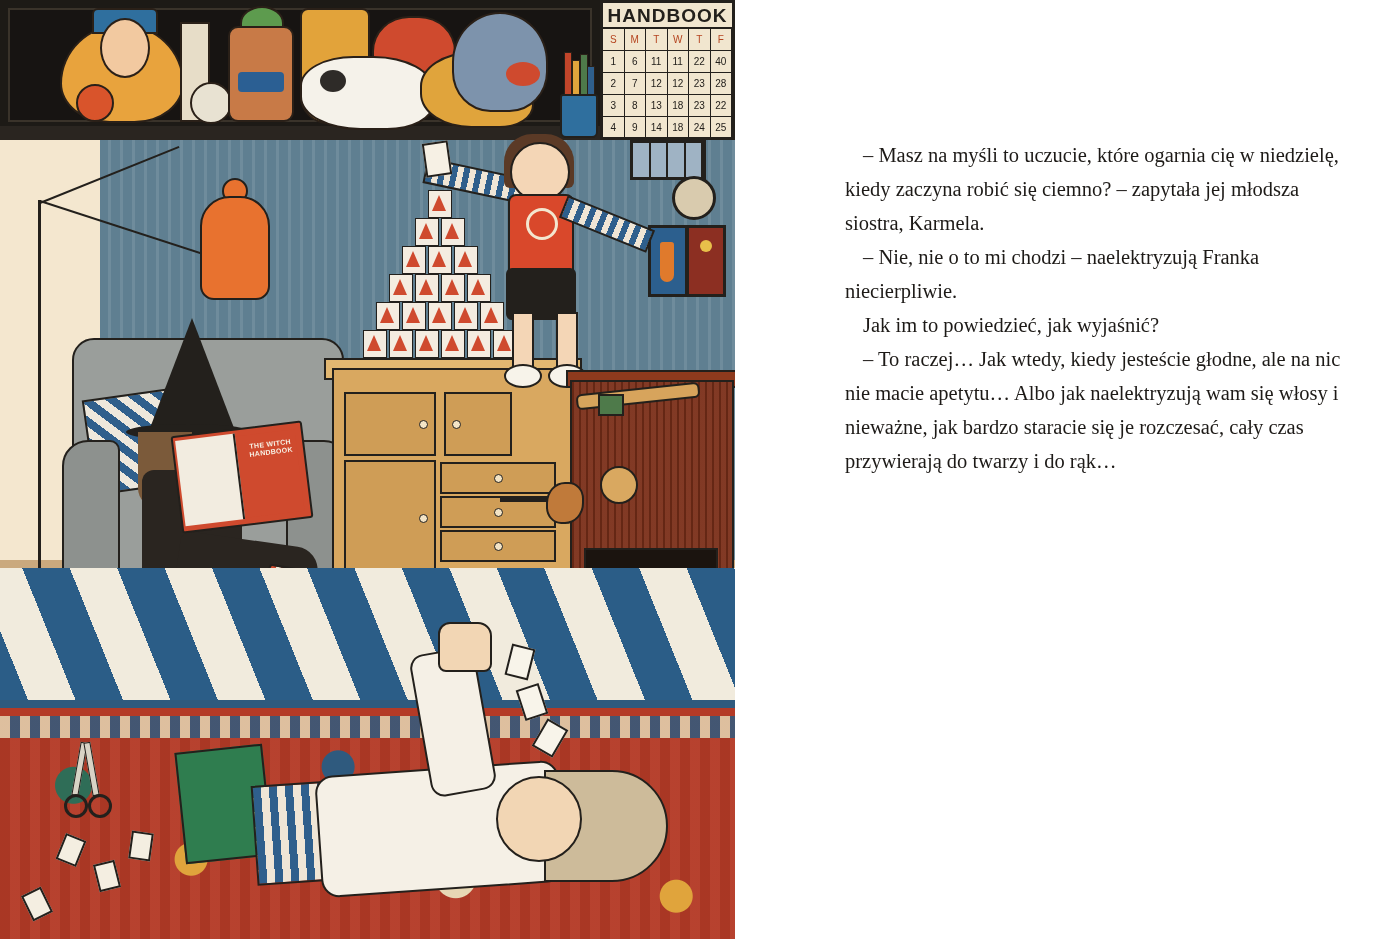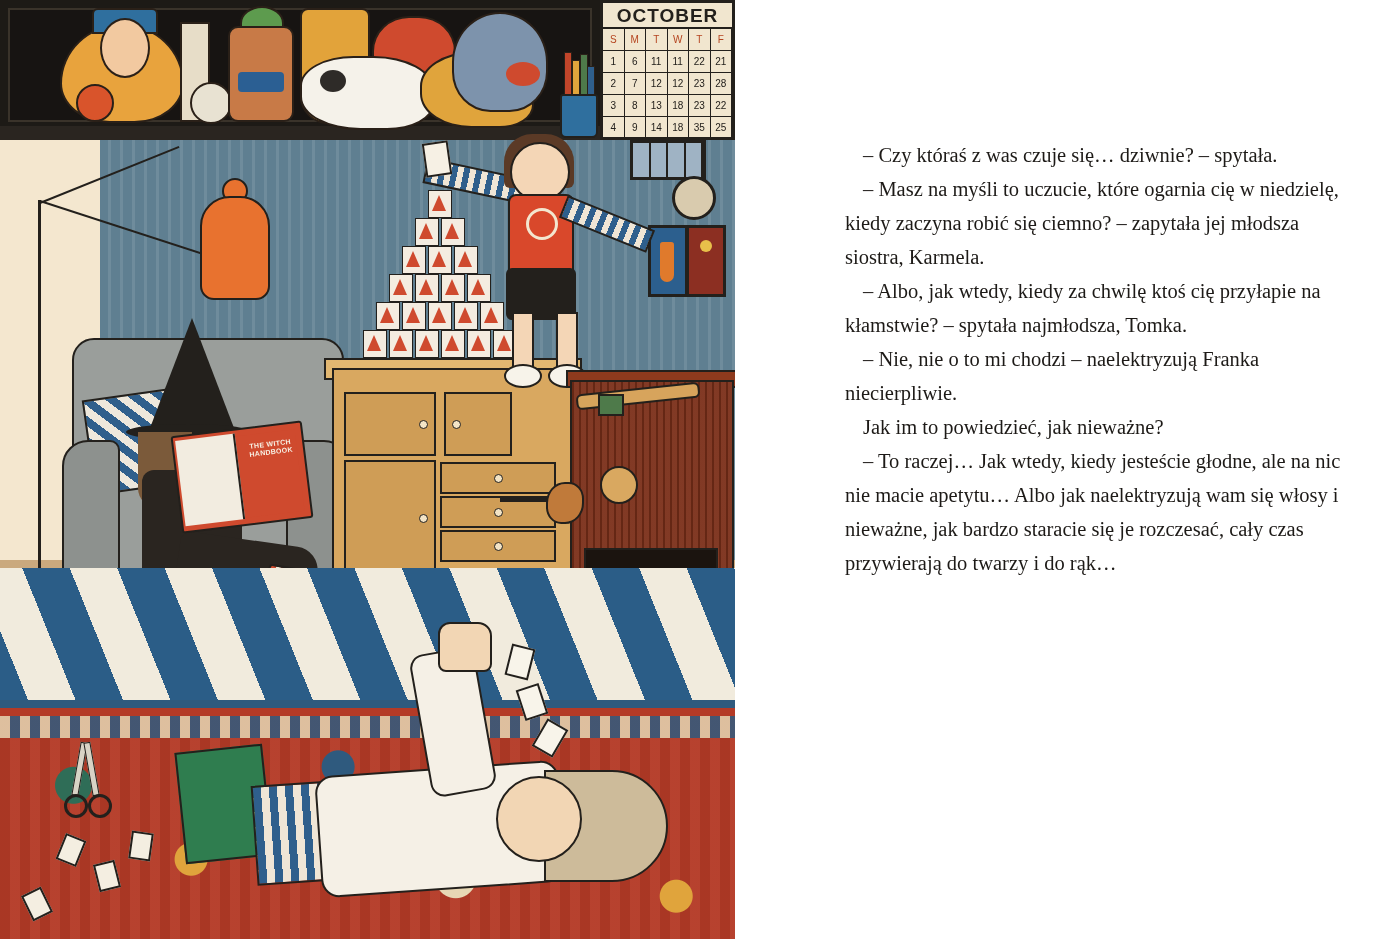--- a/index.html
+++ b/index.html
@@ -688,51 +688,51 @@
 
     <div class="pencils">
       <div class="pencil" style="left:4px;height:84px;background:#c2452a;"></div>
       <div class="pencil" style="left:12px;height:76px;background:#e0a43c;"></div>
       <div class="pencil" style="left:20px;height:82px;background:#4e7a4a;"></div>
       <div class="pencil" style="left:27px;height:70px;background:#2f5f8c;"></div>
       <div class="cup"></div>
     </div>
 
     <div class="calendar">
-      <div class="cal-title">OCTOBER</div>
+      <div class="cal-title">HANDBOOK</div>
       <div class="cal-grid">
         <div class="cal-cell">S</div>
         <div class="cal-cell">M</div>
         <div class="cal-cell">T</div>
         <div class="cal-cell">W</div>
         <div class="cal-cell">T</div>
         <div class="cal-cell">F</div>
         <div class="cal-cell num">1</div>
         <div class="cal-cell num">6</div>
         <div class="cal-cell num">11</div>
         <div class="cal-cell num">11</div>
         <div class="cal-cell num">22</div>
-        <div class="cal-cell num">21</div>
+        <div class="cal-cell num">40</div>
         <div class="cal-cell num">2</div>
         <div class="cal-cell num">7</div>
         <div class="cal-cell num">12</div>
         <div class="cal-cell num">12</div>
         <div class="cal-cell num">23</div>
         <div class="cal-cell num">28</div>
         <div class="cal-cell num">3</div>
         <div class="cal-cell num">8</div>
         <div class="cal-cell num">13</div>
         <div class="cal-cell num">18</div>
         <div class="cal-cell num">23</div>
         <div class="cal-cell num">22</div>
         <div class="cal-cell num">4</div>
         <div class="cal-cell num">9</div>
         <div class="cal-cell num">14</div>
         <div class="cal-cell num">18</div>
-        <div class="cal-cell num">35</div>
+        <div class="cal-cell num">24</div>
         <div class="cal-cell num">25</div>
         <div class="cal-cell num">5</div>
         <div class="cal-cell num">10</div>
         <div class="cal-cell num">15</div>
         <div class="cal-cell num">20</div>
         <div class="cal-cell num">25</div>
         <div class="cal-cell num">30</div>
       </div>
     </div>
 
@@ -882,23 +882,21 @@
     <div class="lg-head"></div>
     <div class="lg-arm"></div>
     <div class="lg-hand"></div>
     <div class="flycard fc1"></div>
     <div class="flycard fc2"></div>
     <div class="flycard fc3"></div>
   </div>
 
   <div class="textpage">
     <div class="body-text">
-      <p>– Czy któraś z was czuje się… dziwnie? – spytała.</p>
       <p>– Masz na myśli to uczucie, które ogarnia cię w niedzielę, kiedy zaczyna robić się ciemno? – zapytała jej młodsza siostra, Karmela.</p>
-      <p>– Albo, jak wtedy, kiedy za chwilę ktoś cię przyłapie na kłamstwie? – spytała najmłodsza, Tomka.</p>
       <p>– Nie, nie o to mi chodzi – naelektryzują Franka niecierpliwie.</p>
-      <p>Jak im to powiedzieć, jak nieważne?</p>
+      <p>Jak im to powiedzieć, jak wyjaśnić?</p>
       <p>– To raczej… Jak wtedy, kiedy jesteście głodne, ale na nic nie macie apetytu… Albo jak naelektryzują wam się włosy i nieważne, jak bardzo staracie się je rozczesać, cały czas przywierają do twarzy i do rąk…</p>
       <div class="gap"></div>
     </div>
   </div>
 
 </div>
 
 </body></html>

